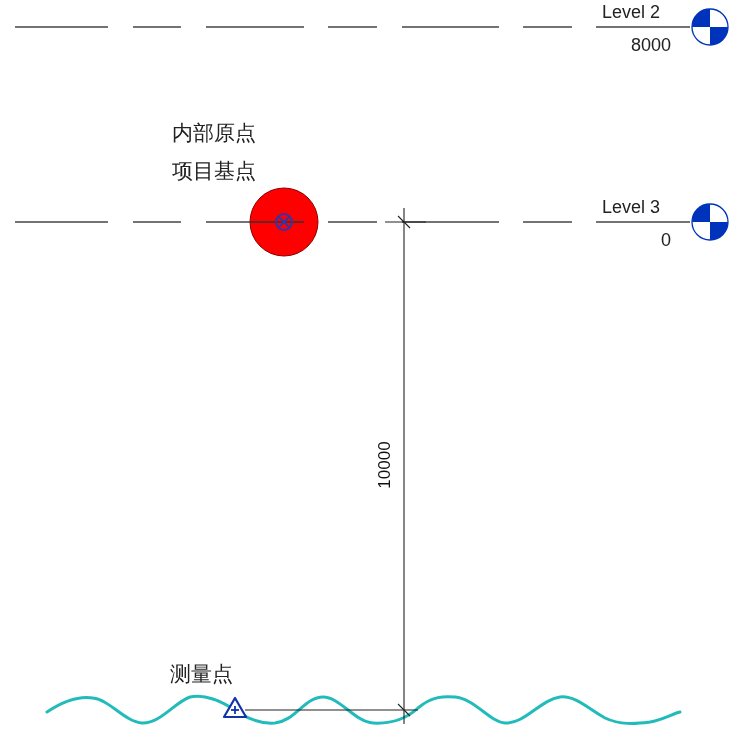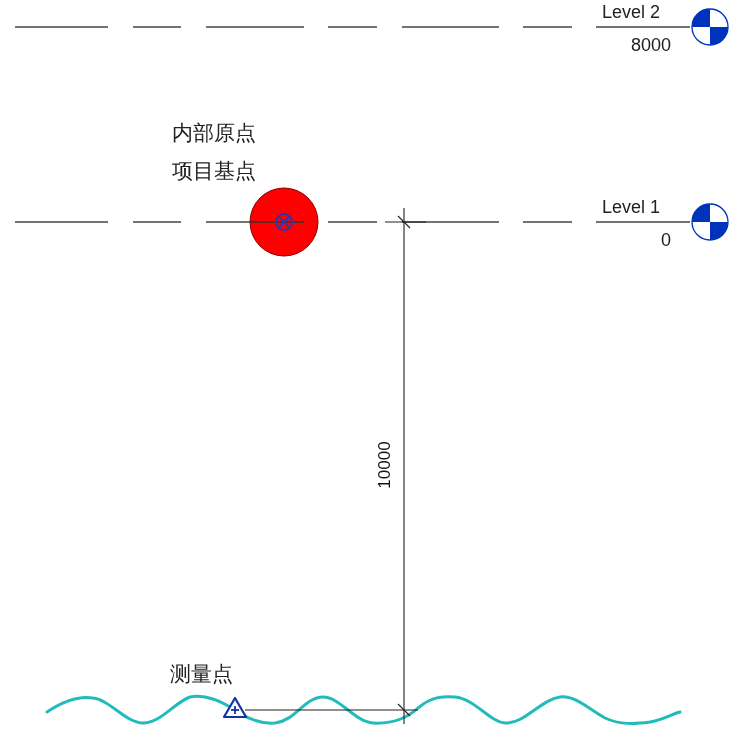--- a/index.html
+++ b/index.html
@@ -74,20 +74,20 @@
   <g>
     <path d="M235 698 L246 717 L224 717 Z" fill="#fff" stroke="#1133aa" stroke-width="2.2" stroke-linejoin="round"></path>
     <line x1="235" y1="706" x2="235" y2="714" stroke="#1133aa" stroke-width="1.8"></line>
     <line x1="231" y1="710" x2="239" y2="710" stroke="#1133aa" stroke-width="1.8"></line>
   </g>
 </svg>
 
 <div class="lbl level-name" style="left:602px; top:2px;">Level 2</div>
 <div class="lbl level-elev" style="left:600px; top:35px; width:71px;">8000</div>
 
-<div class="lbl level-name" style="left:602px; top:197px;">Level 1</div>
+<div class="lbl level-name" style="left:602px; top:197px;">Level 3</div>
 <div class="lbl level-elev" style="left:600px; top:230px; width:71px;">0</div>
 
 <div class="lbl cjk" style="left:172px; top:119px;">内部原点</div>
 <div class="lbl cjk" style="left:172px; top:157px;">项目基点</div>
 <div class="lbl cjk" style="left:170px; top:660px;">测量点</div>
 
 <div class="dim-text" style="left:360px; top:455px; width:50px; text-align:center;">10000</div>
 
 </body></html>

